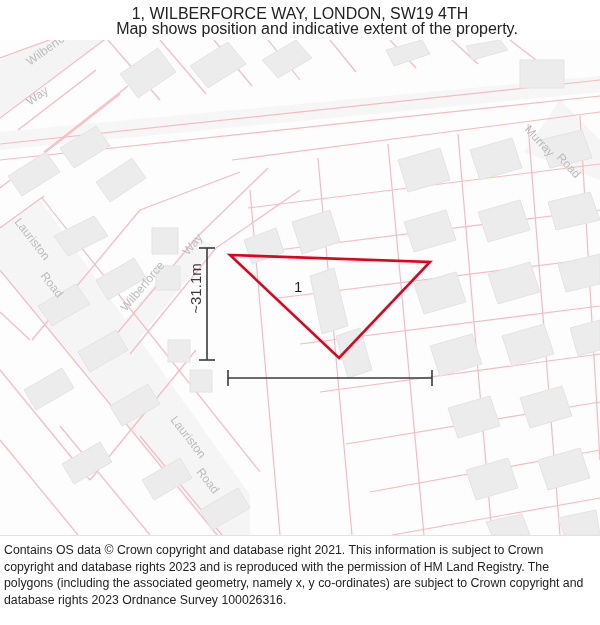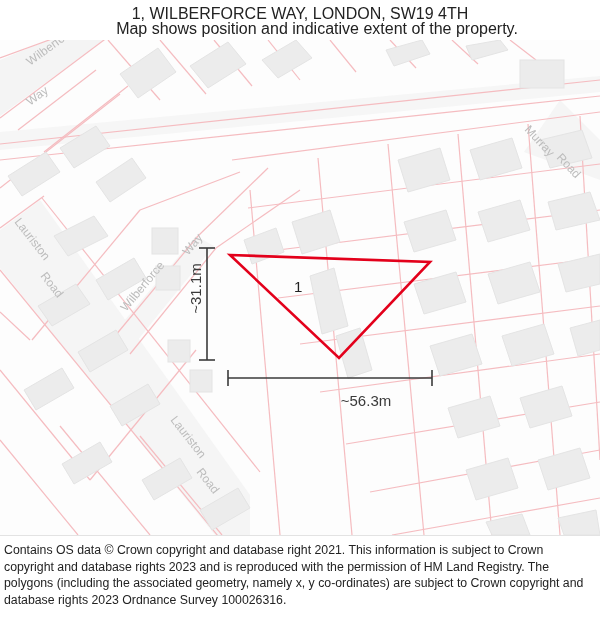--- a/index.html
+++ b/index.html
@@ -266,20 +266,19 @@
         <line x1="228" y1="330" x2="228" y2="346"></line>
         <line x1="432" y1="330" x2="432" y2="346"></line>
 
         <line x1="207" y1="208" x2="207" y2="320"></line>
         <line x1="199" y1="208" x2="215" y2="208"></line>
         <line x1="199" y1="320" x2="215" y2="320"></line>
       </g>
     </svg>
 
     <div class="plot-number">1</div>
-    <div class="meas-label meas-width">~56.3m</div>
     <div class="meas-label meas-height">~31.1m</div>
   </div>
 
   <div class="footer">
     <p>Contains OS data © Crown copyright and database right 2021. This information is subject to Crown copyright and database rights 2023 and is reproduced with the permission of HM Land Registry. The polygons (including the associated geometry, namely x, y co-ordinates) are subject to Crown copyright and database rights 2023 Ordnance Survey 100026316.</p>
   </div>
 </div>
 
 </body></html>

